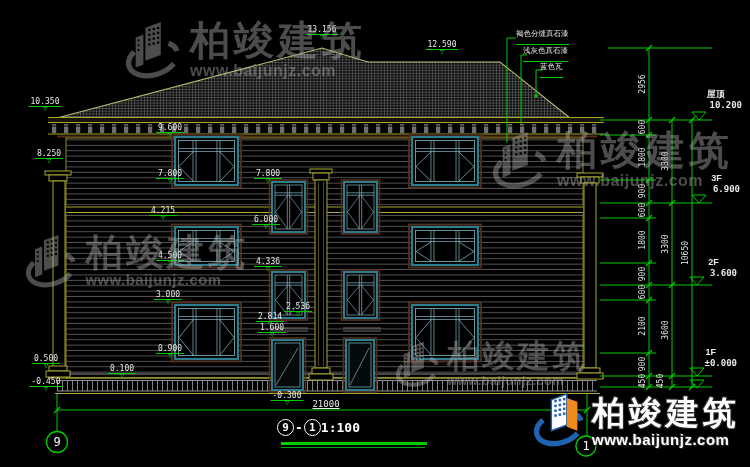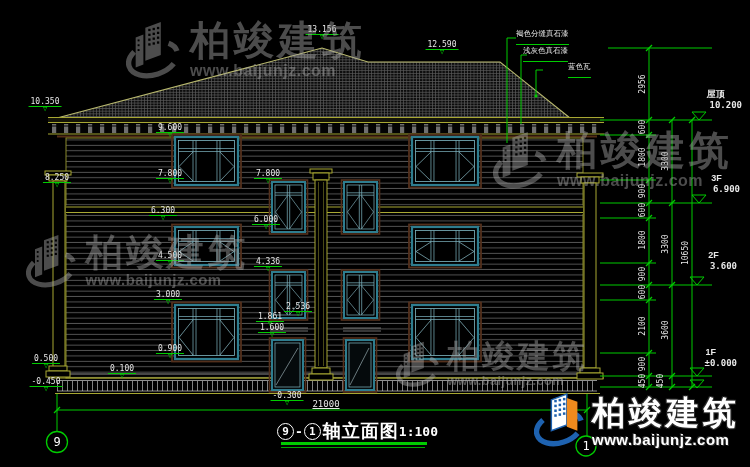--- a/index.html
+++ b/index.html
@@ -318,33 +318,33 @@
         <polygon points="690,368 704,368 697,376" fill="none" stroke="#00cc00" stroke-width="1"></polygon>
         <polygon points="690,380 704,380 697,388" fill="none" stroke="#00cc00" stroke-width="1"></polygon>
         <circle cx="536" cy="96" r="1.6" fill="#00cc00"></circle>
         <circle cx="57" cy="442" r="10.5" fill="#000" stroke="#00cc00" stroke-width="1.3"></circle>
         <circle cx="586" cy="446" r="10" fill="#000" stroke="#00cc00" stroke-width="1.3"></circle>
       </g>
   </svg>
 
   <div id="ann">
       <div class="elev" style="left: 45px; top: 98px;">10.350</div>
-      <div class="elev" style="left: 49px; top: 174px; margin-left: 8px;">8.250</div>
+      <div class="elev" style="left: 49px; top: 150px;">8.250</div>
       <div class="elev" style="left: 322px; top: 26px;">13.156</div>
       <div class="elev" style="left: 442px; top: 41px;">12.590</div>
       <div class="elev" style="left: 170px; top: 124px;">9.600</div>
       <div class="elev" style="left: 170px; top: 170px;">7.800</div>
       <div class="elev" style="left: 268px; top: 170px;">7.800</div>
-      <div class="elev" style="left: 163px; top: 207px;">6.300</div>
+      <div class="elev" style="left: 163px; top: 207px;">4.215</div>
       <div class="elev" style="left: 266px; top: 216px;">6.000</div>
       <div class="elev" style="left: 170px; top: 252px;">4.500</div>
       <div class="elev" style="left: 268px; top: 258px;">4.336</div>
       <div class="elev" style="left: 168px; top: 291px;">3.000</div>
       <div class="elev" style="left: 267px; top: 303px; margin-left: 31px;">2.536</div>
-      <div class="elev" style="left: 270px; top: 313px;">1.861</div>
+      <div class="elev" style="left: 270px; top: 313px;">2.814</div>
       <div class="elev" style="left: 272px; top: 324px;">1.600</div>
       <div class="elev" style="left: 170px; top: 345px;">0.900</div>
       <div class="elev" style="left: 46px; top: 355px;">0.500</div>
       <div class="elev" style="left: 122px; top: 365px;">0.100</div>
       <div class="elev" style="left: 46px; top: 378px;">-0.450</div>
       <div class="elev" style="left: 287px; top: 392px;">-0.300</div>
       <div class="dimv" style="left: 642px; top: 84px;">2956</div>
       <div class="dimv" style="left: 642px; top: 127px;">600</div>
       <div class="dimv" style="left: 642px; top: 157px;">1800</div>
       <div class="dimv" style="left: 642px; top: 191px;">900</div>
@@ -358,30 +358,30 @@
       <div class="dimv" style="left: 665px; top: 161px;">3300</div>
       <div class="dimv" style="left: 665px; top: 244px;">3300</div>
       <div class="dimv" style="left: 665px; top: 330px;">3600</div>
       <div class="dimv" style="left: 660px; top: 381px;">450</div>
       <div class="dimv" style="left: 685px; top: 253px;">10650</div>
       <div class="dimh" style="left: 326px; top: 399px;">21000</div>
       <div class="axisnum" style="left: 57px; top: 442px;">9</div>
       <div class="axisnum" style="left: 586px; top: 446px;">1</div>
       <div class="note" style="left: 516px; top: 29px;">褐色分缝真石漆</div>
       <div class="note" style="left: 523px; top: 46px;">浅灰色真石漆</div>
-      <div class="note" style="left: 540px; top: 62px; margin-left: 28px;">蓝色瓦</div>
+      <div class="note" style="left: 540px; top: 62px;">蓝色瓦</div>
       <div class="flvl" style="left: 742px; top: 89px;">
         <div>屋顶</div>
         <div class="v">10.200</div>
       </div>
       <div class="flvl" style="left: 740px; top: 173px;">
         <div>3F</div>
         <div class="v">6.900</div>
       </div>
-      <div class="flvl" style="left: 737px; top: 250px; text-align: center;">
+      <div class="flvl" style="left: 737px; top: 257px; text-align: center;">
         <div>2F</div>
         <div class="v">3.600</div>
       </div>
       <div class="flvl" style="left: 737px; top: 347px;">
         <div>1F</div>
         <div class="v">±0.000</div>
       </div>
     </div>
 
   <div class="brandlogo">
@@ -407,21 +407,20 @@
     <div class="bl-body">
       <div class="bl-brand">柏竣建筑</div>
       <div class="bl-url">www.baijunjz.com</div>
     </div>
   </div>
 
   <div class="titlebar">
     <span class="tcirc">9</span>
     <span class="tdash">-</span>
     <span class="tcirc">1</span>
-    <span class="tname">轴立面图</span>
     <span class="tscale">1:100</span>
   </div>
   <div class="tline1"></div>
   <div class="tline2"></div>
 <div class="wm" style="left: 126px; top: 20px; transform: scale(1);">
     <svg class="wm-logo" viewBox="0 0 60 66">
       <ellipse cx="28" cy="40" rx="26" ry="16.5" fill="none" stroke="currentColor" stroke-width="5.5" stroke-dasharray="70 38" stroke-dashoffset="-14" transform="rotate(-18 28 40)"></ellipse>
       <path d="M20 8 L36 2 L36 36 L20 42 Z" fill="currentColor"></path>
       <path d="M10 18 L18 15 L18 46 L10 49 Z" fill="currentColor"></path>
       <g fill="#000">

